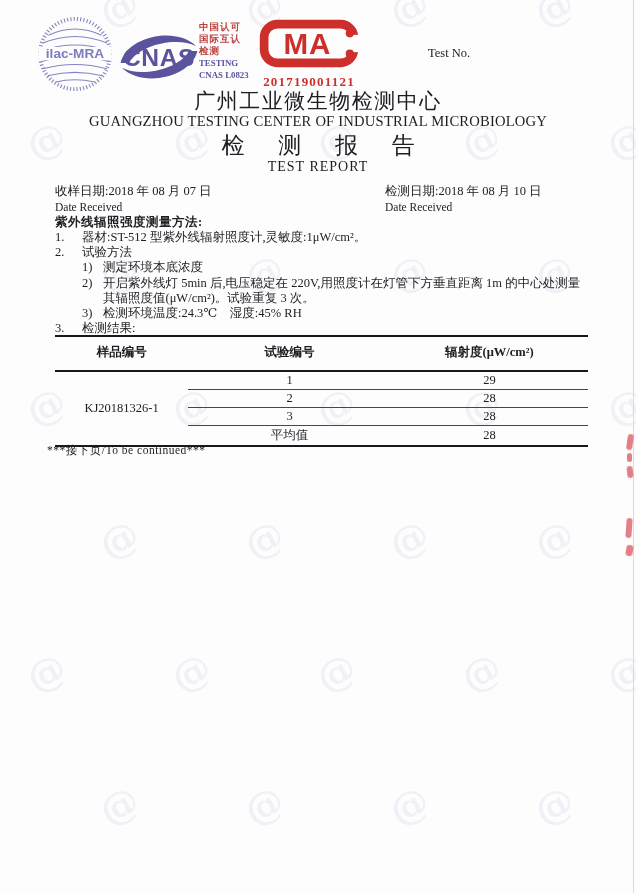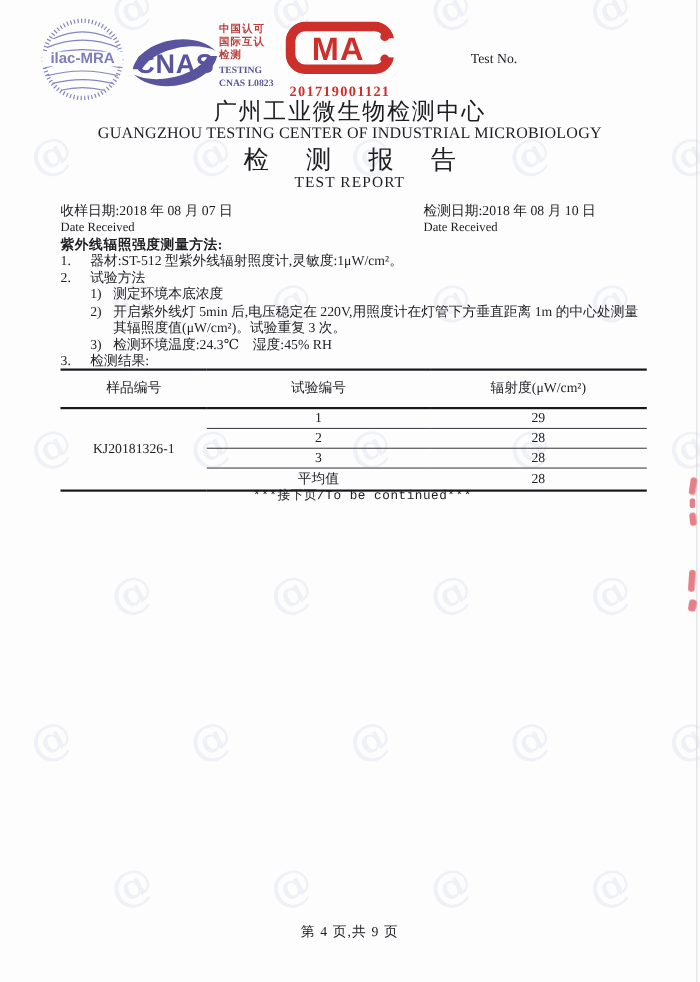--- a/index.html
+++ b/index.html
@@ -37,26 +37,26 @@
   .method{position:absolute;left:55px;top:214px;width:535px;font-size:12.5px;}
   .m-head{font-weight:bold;line-height:16px;letter-spacing:.5px;}
   .m-row{display:flex;line-height:15.2px;}
   .m-num{width:27px;flex:none;}
   .m-sub{margin-left:27px;}
   .m-sub .m-num{width:21px;}
   
   .results{position:absolute;left:55px;top:335px;width:533px;border-collapse:collapse;
            text-align:center;font-size:12.5px;
            border-top:2.5px solid #17171c;border-bottom:2.5px solid #17171c;}
-  .results th{font-weight:normal;padding:7px 0 9px;border-bottom:2px solid #17171c;font-size:12.5px;text-align:center;}
+  .results th{font-weight:bold;padding:7px 0 9px;border-bottom:2px solid #17171c;font-size:12.5px;text-align:center;}
   .results tbody td{padding:1px 0;height:15px;border-bottom:1px solid #46464c;}
   .results tbody tr:last-child td{border-bottom:none;}
   .results td.sample{border-bottom:none;}
-  .continued{position:absolute;left:63px;top:443px;width:533px;text-align:center;
-             font-size:11.5px;letter-spacing:.5px;font-family:Liberation Mono, monospace;}
+  .continued{position:absolute;left:47px;top:443px;width:533px;text-align:left;
+             font-size:11.5px;letter-spacing:.5px;}
   
   .footer{position:absolute;left:0;top:839px;width:100%;text-align:center;font-size:12.5px;letter-spacing:1px;}
   
   .edge-line{position:absolute;right:2px;top:0;width:1px;height:100%;background:#d9dbdf;}
   .frag{position:absolute;background:#dd5560;border-radius:3px;opacity:.75;filter:blur(.4px);}
   .f1{right:3px;top:434px;width:6px;height:16px;transform:rotate(8deg);}
   .f2{right:4px;top:453px;width:5px;height:9px;}
   .f3{right:3px;top:466px;width:6px;height:12px;transform:rotate(-6deg);}
   .f4{right:4px;top:518px;width:6px;height:20px;transform:rotate(4deg);}
   .f5{right:3px;top:545px;width:7px;height:11px;transform:rotate(10deg);}
@@ -224,21 +224,20 @@
       </tr>
       <tr>
         <td>平均值</td>
         <td>28</td>
       </tr>
     </tbody>
   </table>
 
   <div class="continued">***接下页/To be continued***</div>
 
-  <div class="footer">第 4 页,共 9 页</div>
 
   <div class="frag f1"></div>
   <div class="frag f2"></div>
   <div class="frag f3"></div>
   <div class="frag f4"></div>
   <div class="frag f5"></div>
 
 </div>
 
 </body></html>

